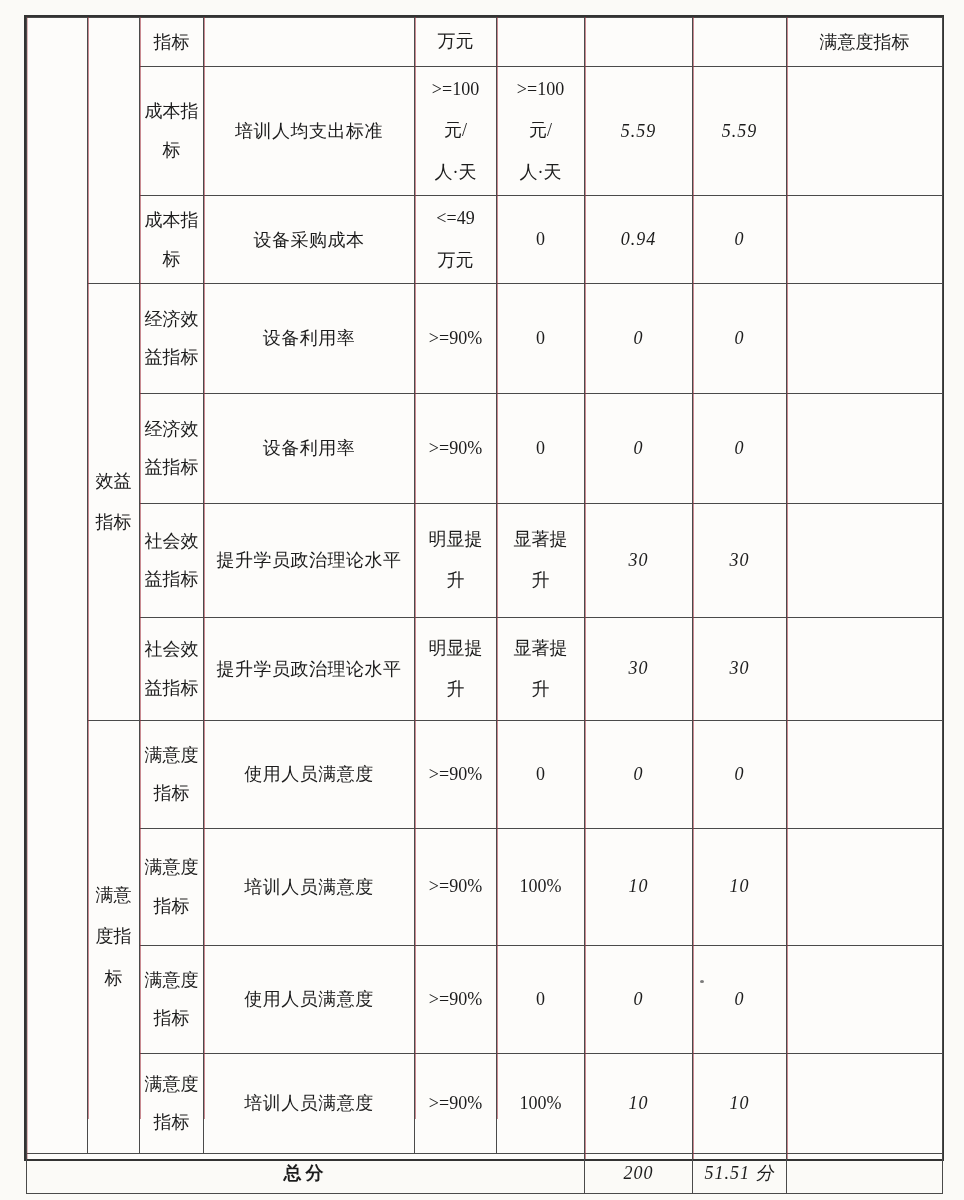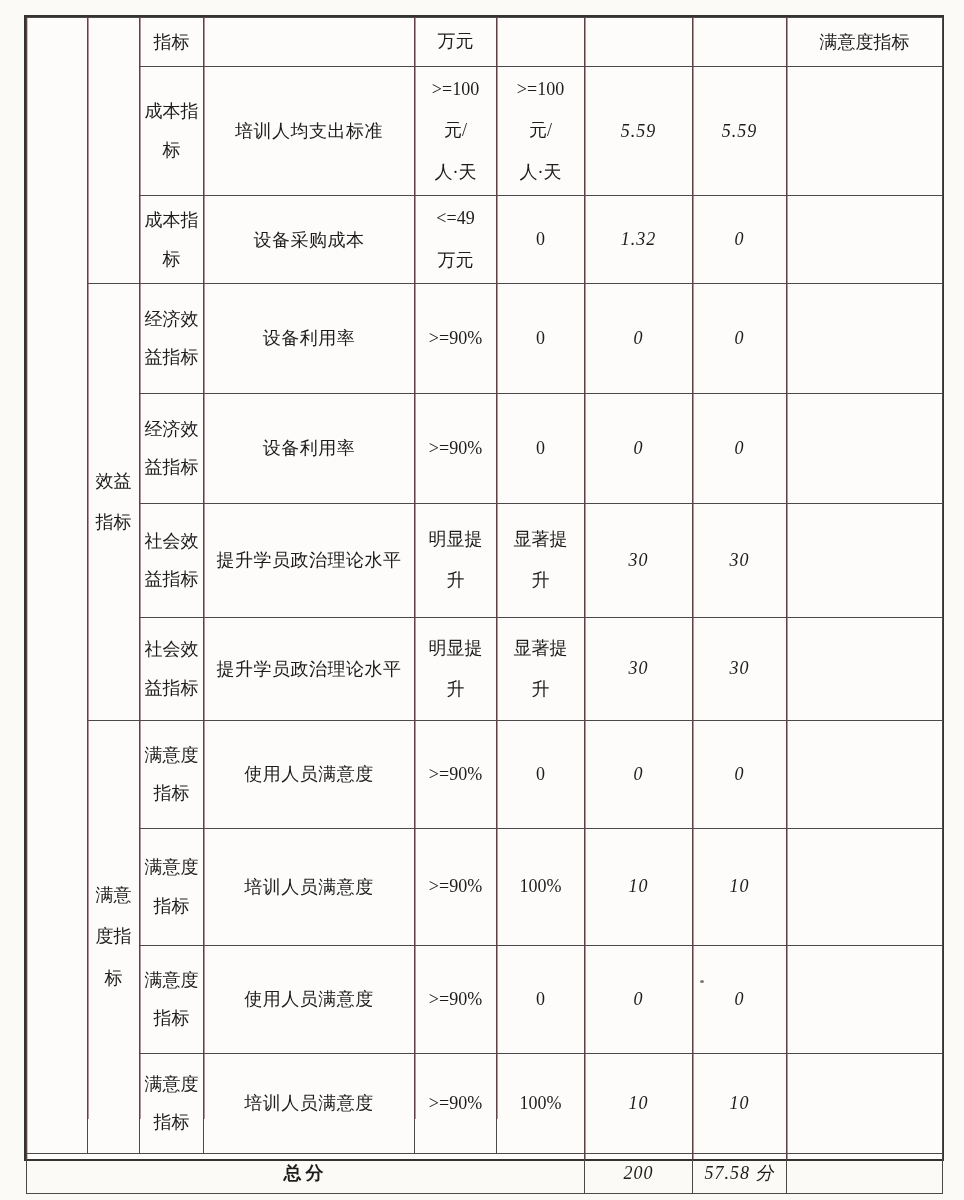--- a/index.html
+++ b/index.html
@@ -128,21 +128,21 @@
         <td class="num">5.59</td>
         <td></td>
       </tr>
 
       <tr class="r3">
         <td class="c-sub">成本指标</td>
         <td class="c-name">设备采购成本</td>
         <td class="c-target">&lt;=49
 万元</td>
         <td class="c-actual">0</td>
-        <td class="num">1.32</td>
+        <td class="num">0.94</td>
         <td class="num">0</td>
         <td></td>
       </tr>
 
       <tr class="r4">
         <td rowspan="4" class="c-cat">效益指标</td>
         <td class="c-sub">经济效益指标</td>
         <td class="c-name">设备利用率</td>
         <td class="c-target">&gt;=90%</td>
         <td class="c-actual">0</td>
@@ -222,21 +222,21 @@
         <td class="c-target">&gt;=90%</td>
         <td class="c-actual">100%</td>
         <td class="num">10</td>
         <td class="num">10</td>
         <td></td>
       </tr>
 
       <tr class="r12">
         <td colspan="6" class="c-total-label">总分</td>
         <td class="num">200</td>
-        <td class="num">57.58 分</td>
+        <td class="num">51.51 分</td>
         <td></td>
       </tr>
     </tbody>
       </table>
 
     <div class="redline part" style="left:62px"></div>
     <div class="redline part" style="left:114px"></div>
     <div class="redline part" style="left:178px"></div>
     <div class="redline part" style="left:389px"></div>
     <div class="redline part" style="left:471px"></div>

